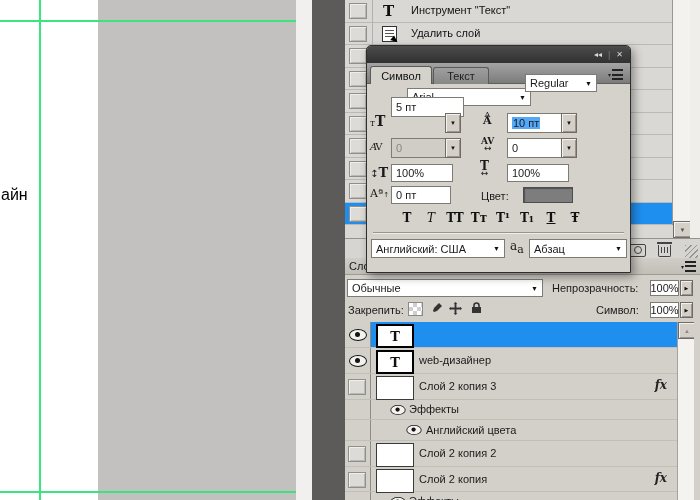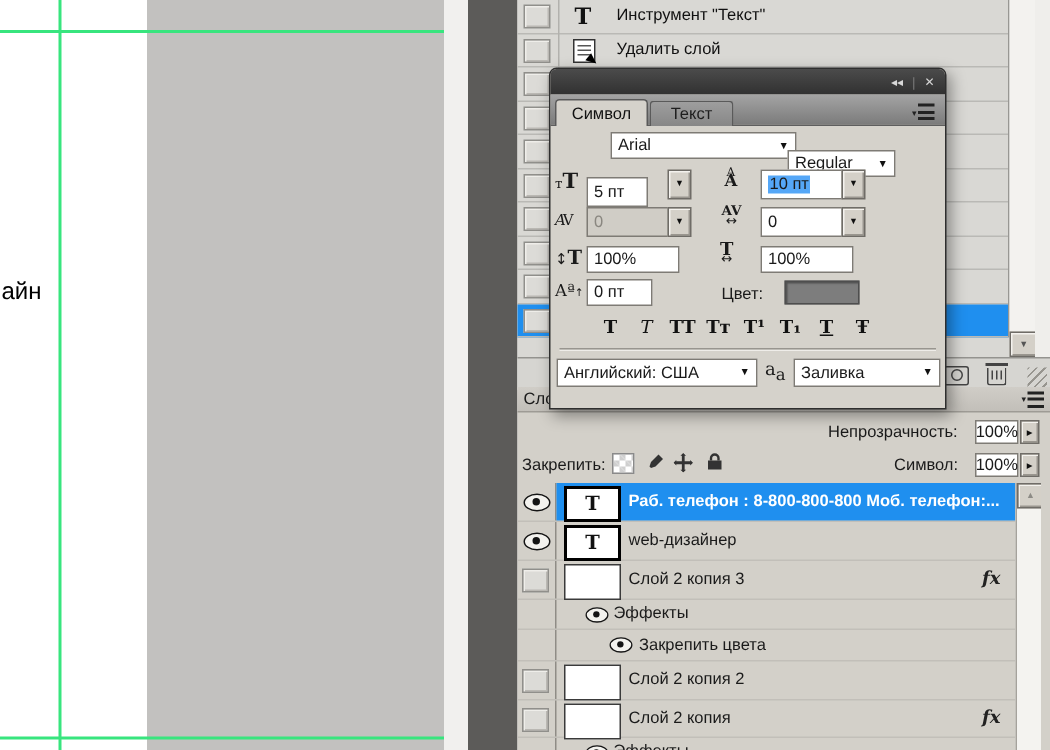--- a/index.html
+++ b/index.html
@@ -204,20 +204,24 @@
 
   <div class="abs layers">
     <div class="abs lay-head">
       <span>Слои</span>
       <span class="pmenu" style="margin-left:auto">
         <span class="tri">▾</span>
         <span class="lines"></span>
       </span>
     </div>
 
+    <div class="fld lay-blend">
+      <span>Обычные</span>
+      <span class="arr">▼</span>
+    </div>
     <span class="lab" style="left:207px;top:24px">Непрозрачность:</span>
     <div class="abs valbox" style="left:305px;top:22px;width:29px;height:16px">
       <span>100%</span>
     </div>
     <span class="abs btn3d" style="left:335px;top:22px;width:13px;height:16px;font-size:5px">
       <span>▶</span>
     </span>
 
     <span class="lab" style="left:3px;top:46px">Закрепить:</span>
     <span class="lock-ic checker" style="left:63px;top:44px;width:13px;height:12px;border:1px solid #8a8a8a"></span>
@@ -246,21 +250,20 @@
     </span>
 
     <div class="abs lrows">
 
       <div class="lrow sel" style="height:26px">
         <div class="lcol">
             <span class="eye"></span>
           </div>
         <div class="lcontent">
           <span class="thumb">T</span>
-          <span class="lname">Раб. телефон : 8-800-800-800 Моб. телефон:...</span>
         </div>
       </div>
 
       <div class="lrow" style="height:26px">
         <div class="lcol">
             <span class="eye"></span>
           </div>
         <div class="lcontent">
           <span class="thumb">T</span>
           <span class="lname">web-дизайнер</span>
@@ -284,21 +287,21 @@
         <div class="lcontent">
           <span class="eye sub-eye" style="left:18px"></span>
           <span class="subname" style="left:38px;top:3px">Эффекты</span>
         </div>
       </div>
 
       <div class="lrow" style="height:21px">
         <div class="lcol"></div>
         <div class="lcontent">
           <span class="eye sub-eye" style="left:34px"></span>
-          <span class="subname" style="left:55px">Закрепить цвета</span>
+          <span class="subname" style="left:55px">Английский цвета</span>
         </div>
       </div>
 
       <div class="lrow" style="height:26px">
         <div class="lcol">
             <span class="check"></span>
           </div>
         <div class="lcontent">
           <span class="thumb px checker"></span>
           <span class="lname">Слой 2 копия 2</span>
@@ -351,27 +354,27 @@
         <span class="lines"></span>
       </span>
     </div>
 
     <div class="cp-body">
 
       <div class="fld" style="left:40px;top:42px;width:124px;height:18px">
         <span>Arial</span>
         <span class="arr">▼</span>
       </div>
-      <div class="fld" style="left:158px;top:54px;width:72px;height:18px">
+      <div class="fld" style="left:158px;top:28px;width:72px;height:18px">
         <span>Regular</span>
         <span class="arr">▼</span>
       </div>
 
       <span class="ic ic-size" style="left:3px;top:67px"></span>
-      <div class="fld" style="left:24px;top:72px;width:41px">
+      <div class="fld" style="left:24px;top:51px;width:73px">
         <span>5 пт</span>
       </div>
       <span class="abs btn3d" style="left:78px;top:67px;width:16px;height:20px">
         <span>▼</span>
       </span>
       <span class="ic ic-lead" style="left:116px;top:66px"></span>
       <div class="fld" style="left:140px;top:67px;width:55px">
         <span class="selhl">10 пт</span>
       </div>
       <span class="abs btn3d" style="left:194px;top:67px;width:16px;height:20px">
@@ -396,21 +399,21 @@
       <span class="ic ic-vscale" style="left:3px;top:119px"></span>
       <div class="fld" style="left:24px;top:118px;width:62px;height:18px">
         <span>100%</span>
       </div>
       <span class="ic ic-hscale" style="left:113px;top:117px"></span>
       <div class="fld" style="left:140px;top:118px;width:62px;height:18px">
         <span>100%</span>
       </div>
 
       <span class="ic ic-base" style="left:3px;top:141px"></span>
-      <div class="fld" style="left:24px;top:140px;width:44px;height:18px">
+      <div class="fld" style="left:24px;top:140px;width:60px;height:18px">
         <span>0 пт</span>
       </div>
       <span class="lab" style="left:114px;top:144px;position:absolute">Цвет:</span>
       <div class="abs swatch" style="left:156px;top:141px;width:50px;height:16px"></div>
 
       <div class="stylebar">
         <span class="sb">T</span>
         <span class="sb it">T</span>
         <span class="sb">TT</span>
         <span class="sb">Tт</span>
@@ -421,19 +424,19 @@
       </div>
 
       <div class="cp-sep"></div>
 
       <div class="fld" style="left:4px;top:193px;width:134px;height:19px">
         <span>Английский: США</span>
         <span class="arr">▼</span>
       </div>
       <span class="ic ic-aa" style="left:143px;top:193px"></span>
       <div class="fld" style="left:162px;top:193px;width:98px;height:19px">
-        <span>Заливка</span>
+        <span>Абзац</span>
         <span class="arr">▼</span>
       </div>
     </div>
   </div>
 
 </div>
 
 </body></html>

